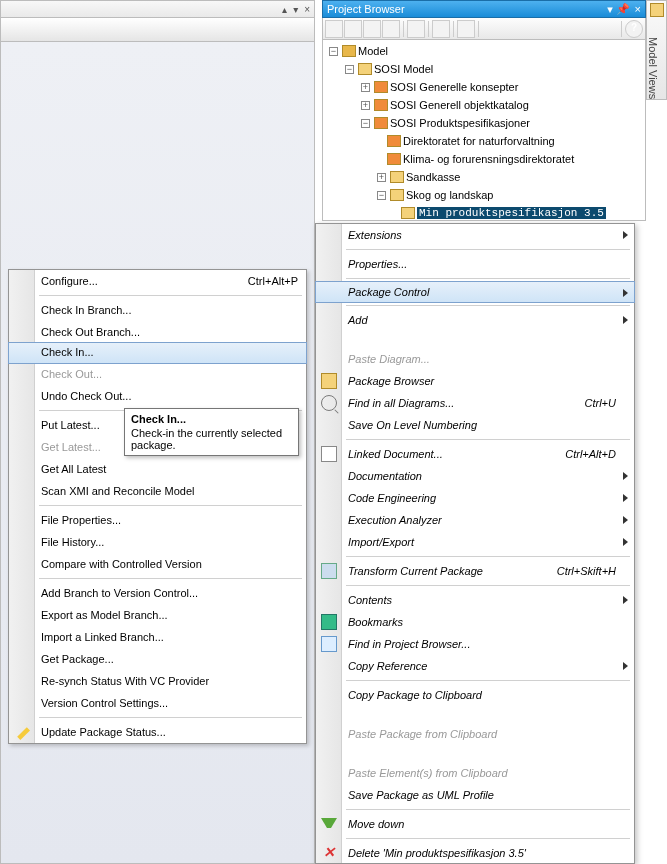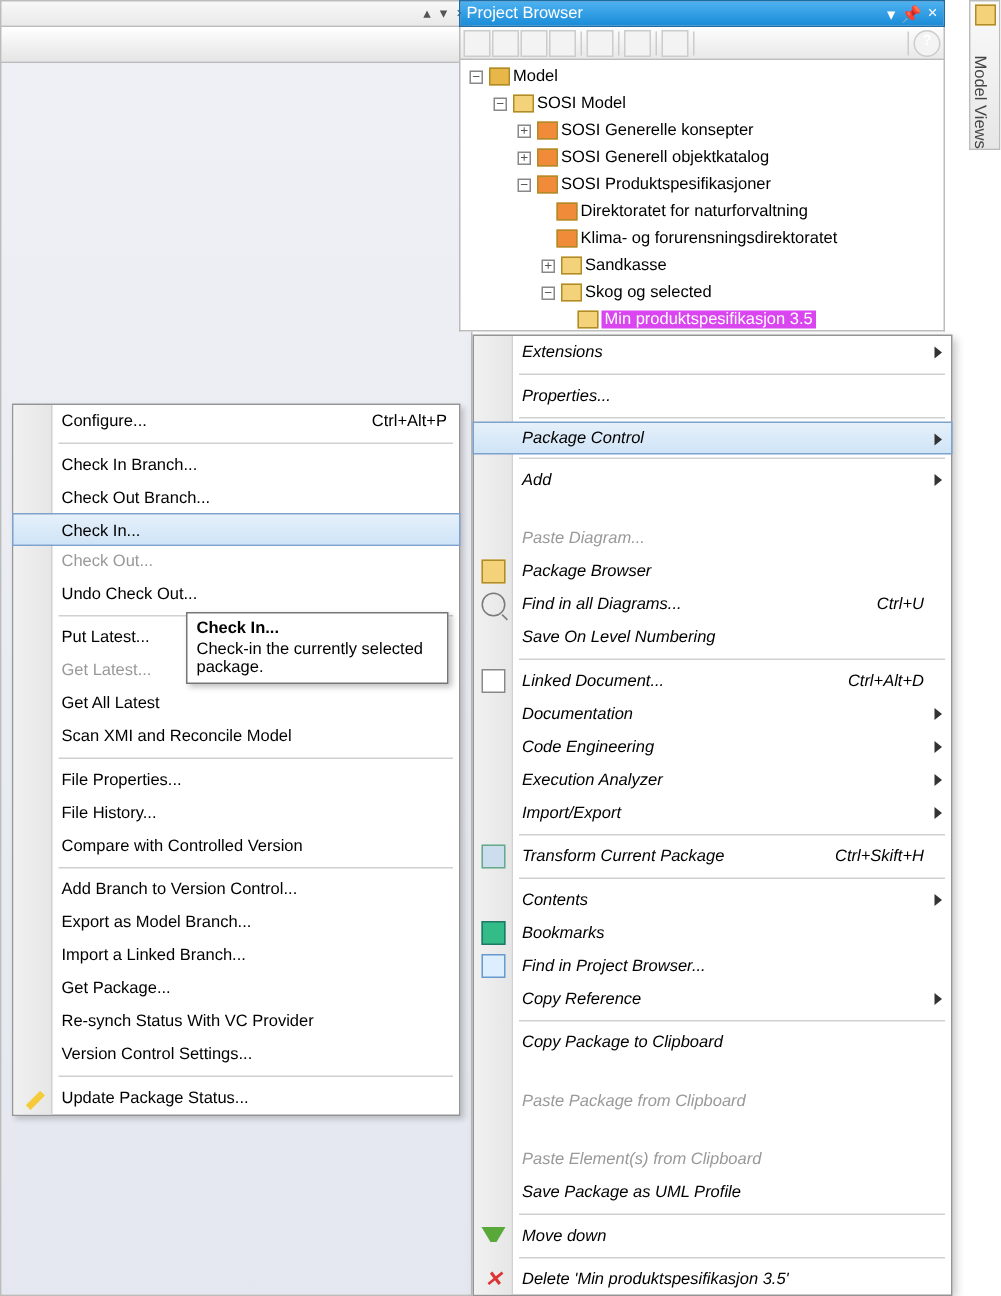--- a/index.html
+++ b/index.html
@@ -9,21 +9,21 @@
 .left-panel { position: absolute; left: 0; top: 0; width: 315px; height: 864px; background: #fff; border-right: none; }
 .left-top { height: 18px; background: linear-gradient(#f8f8f8,#e9e9e9); border: 1px solid #bcbcbc; display: flex; justify-content: flex-end; align-items: center; padding-right: 4px; gap: 6px; }
 .left-top span { color: #555; font-size: 10px; }
 .left-strip { height: 24px; background: linear-gradient(#fff,#e5e5e5); border: 1px solid #bcbcbc; border-top: none; }
 .left-body { height: calc(100% - 42px); background: linear-gradient(#eef0f5,#e4e7ef); border: 1px solid #bcbcbc; border-top: none; position: relative; }
 
 
 .submenu { position: absolute; left: 8px; top: 269px; width: 299px; background: #fff; border: 1px solid #949494; box-shadow: 2px 2px 4px rgba(0,0,0,.2); }
 .submenu .gutter { position: absolute; left: 0; top: 0; width: 26px; height: 100%; background: linear-gradient(90deg,#f1f1f1,#e6e6e6); border-right: 1px solid #d0d0d0; }
 .submenu-items { position: relative; }
-.submenu-item { position: relative; height: 22px; line-height: 22px; padding-left: 32px; padding-right: 8px; display: flex; justify-content: space-between; align-items: flex-start; }
+.submenu-item { position: relative; height: 22px; line-height: 22px; padding-left: 32px; padding-right: 8px; display: flex; justify-content: space-between; align-items: flex-end; }
 .submenu-item.disabled { color: #999; }
 .submenu-item.hl { background: linear-gradient(#e6f0fa,#cfe4f7); border: 1px solid #7da2ce; margin: -1px; z-index: 1; }
 .submenu-sep { height: 1px; background: #d0d0d0; margin: 3px 4px 3px 30px; }
 .submenu .icon-slot { position: absolute; left: 5px; top: 3px; width: 16px; height: 16px; }
 .pencil { background: #f6cb3b; clip-path: polygon(20% 80%, 80% 20%, 100% 40%, 40% 100%); }
 
 
 .tooltip { position: absolute; left: 124px; top: 408px; width: 175px; background: #fff; border: 1px solid #767676; padding: 4px 6px; box-shadow: 2px 2px 4px rgba(0,0,0,.25); z-index: 3; }
 .tooltip b { font-weight: bold; display: block; margin-bottom: 2px; }
 
@@ -43,33 +43,33 @@
 .i-doc { background:#fff; border:1px solid #888; }
 .i-trans { background:#cde; border:1px solid #6a8; }
 .i-book { background:#3b8; border:1px solid #276; }
 .i-fpb { background:#def; border:1px solid #69c; }
 .i-up { width:0;height:0;border-left:6px solid transparent;border-right:6px solid transparent;border-bottom:10px solid #59a83a;margin:2px auto;}
 .i-down { width:0;height:0;border-left:6px solid transparent;border-right:6px solid transparent;border-top:10px solid #59a83a;margin:2px auto;}
 .i-del { color:#d33; font-weight:bold; font-size:14px; text-align:center; line-height:14px;}
 .i-help { background:#5b9bd5; border-radius:50%; color:#fff; text-align:center; line-height:14px; font-weight:bold; font-size:10px;}
 
 
-.pb { position: absolute; left: 306px; top: 0; width: 324px; height: 864px; }
+.pb { position: absolute; left: 322px; top: 0; width: 324px; height: 864px; }
 .pb-title { height: 18px; background: linear-gradient(#4db1f0,#1a8cd8); color: #fff; padding: 0 4px; display: flex; align-items: center; justify-content: space-between; border: 1px solid #1a6ea8; }
 .pb-title-buttons { display: flex; gap: 4px; color: #fff; font-size: 10px; }
 .pb-toolbar { height: 22px; background: linear-gradient(#fdfdfd,#e8e8e8); border: 1px solid #bcbcbc; border-top:none; display:flex; align-items:center; gap:1px; padding: 0 2px; }
 .pb-toolbar .tb { width: 18px; height: 18px; background:#f3f3f3; border:1px solid #ccc; }
 .pb-toolbar .sep { width:1px; height:16px; background:#ccc; margin:0 2px; }
 .pb-tree { background:#fff; border:1px solid #bcbcbc; border-top:none; height: 181px; padding: 2px; overflow: hidden; position: relative; }
 .tree-row { height: 18px; display: flex; align-items: center; gap: 2px; white-space: nowrap; }
 .tree-row .exp { width:9px; height:9px; border:1px solid #888; font-size:9px; line-height:7px; text-align:center; color:#555; margin-right:2px; }
 .tree-row .t-icon { width: 14px; height: 12px; background:#f4d27a; border:1px solid #b08b2a; }
 .tree-row .t-icon.mdl { background:#e8b74a; }
 .tree-row .t-icon.cn { background:#f08b3a; }
-.tree-row.selected span.label { background:#d946ef; color:#fff; padding: 0 2px; }
+.tree-row.selected span.label { background:#0c4a6e; color:#fff; padding: 0 2px; font-family: Liberation Mono, monospace; }
 
 
 .side-tab { position: absolute; right: 0; top: 0; width: 21px; height: 100px; background: linear-gradient(#fafafa,#e6e6e6); border:1px solid #bcbcbc; }
 .side-tab .txt { writing-mode: vertical-rl; font-size: 11px; color:#444; padding-top: 18px; }
 .side-tab .ticon { width:14px;height:14px; background:#f4d27a; border:1px solid #b08b2a; margin:2px auto;}
 
 </style>
 </head>
 <body>
 
@@ -334,21 +334,21 @@
         <span class="label">Klima- og forurensningsdirektoratet</span>
       </div>
     <div class="tree-row" style="padding-left:52px">
         <span class="exp">+</span>
         <span class="t-icon"></span>
         <span class="label">Sandkasse</span>
       </div>
     <div class="tree-row" style="padding-left:52px">
         <span class="exp">−</span>
         <span class="t-icon"></span>
-        <span class="label">Skog og selected</span>
+        <span class="label">Skog og landskap</span>
       </div>
     <div class="tree-row selected" style="padding-left:76px">
         <span class="t-icon"></span>
         <span class="label">Min produktspesifikasjon 3.5</span>
       </div>
   </div>
 </div>
 
 <div class="side-tab">
   <div class="ticon"></div>

